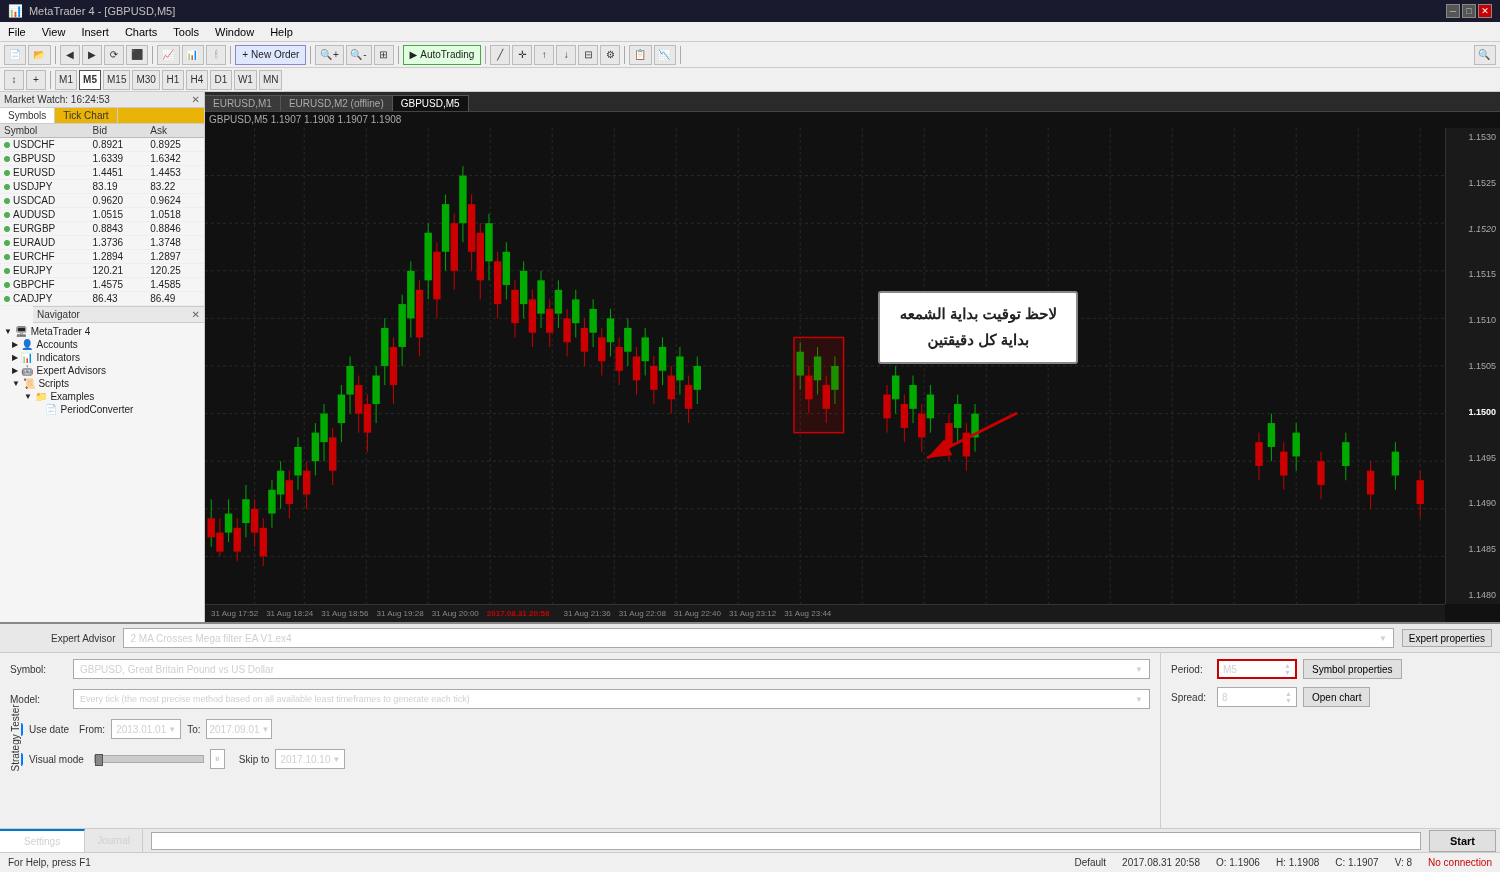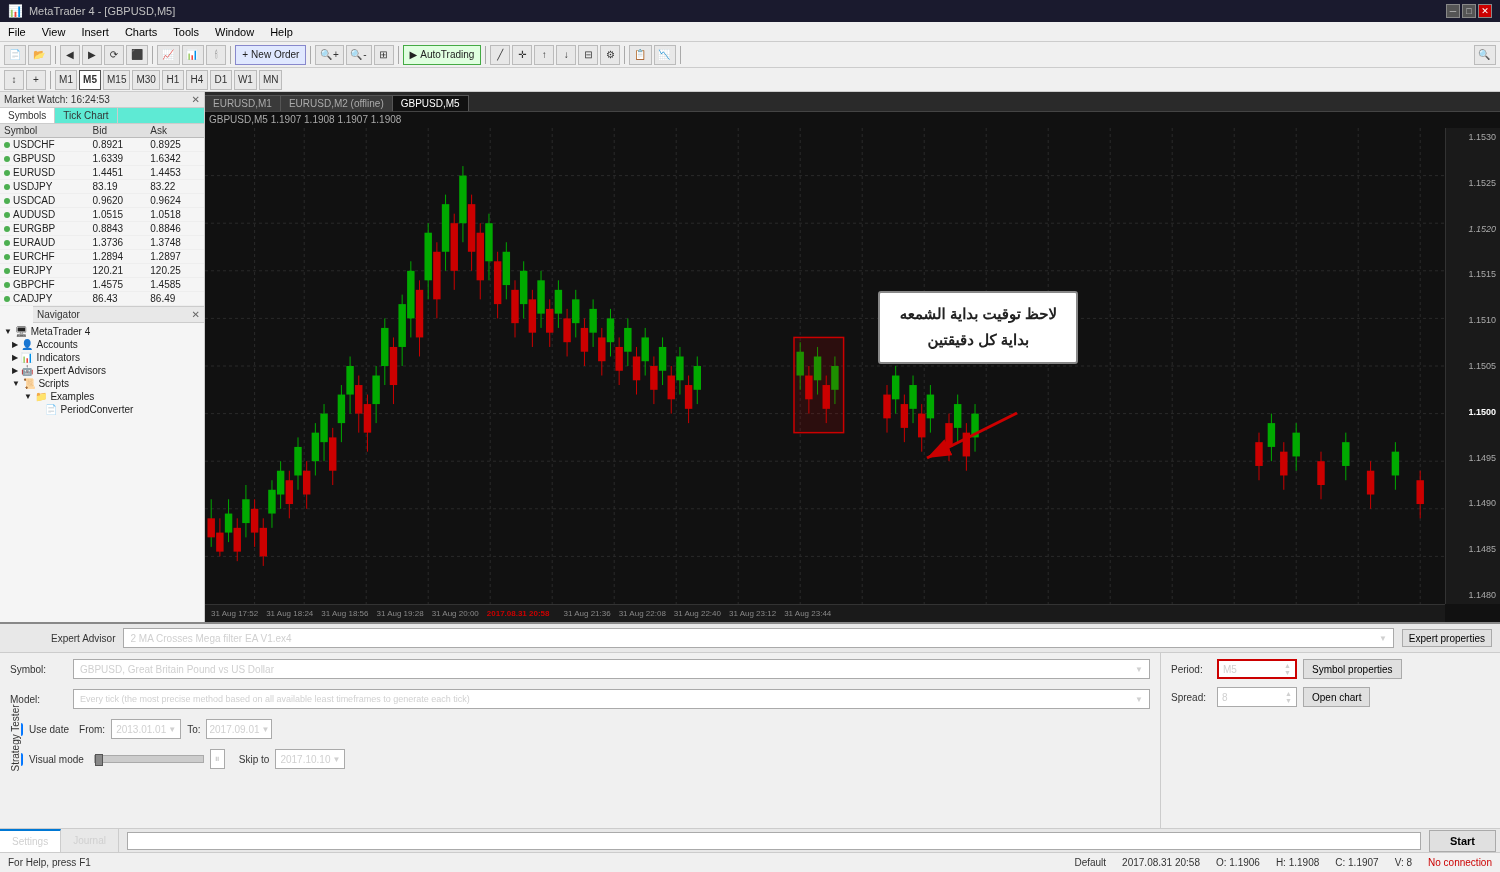--- a/index.html
+++ b/index.html
@@ -26,21 +26,21 @@
     
     
     #main-layout { display: flex; height: calc(872px - 22px - 20px - 26px - 24px - 20px - 22px); }
     
     
     #left-panel { width: 205px; background: #f5f5f5; border-right: 1px solid #ccc; display: flex; flex-direction: column; }
     
     
     #market-watch { flex: 0 0 auto; }
     #market-watch-header { background: #e8e8e8; border-bottom: 1px solid #ccc; padding: 2px 4px; font-size: 10px; color: #333; display: flex; justify-content: space-between; align-items: center; }
-    #market-watch-tabs { display: flex; background: #5eead4; border-bottom: 1px solid #ccc; }
+    #market-watch-tabs { display: flex; background: #eab308; border-bottom: 1px solid #ccc; }
     .mw-tab { padding: 2px 8px; font-size: 10px; cursor: pointer; border-right: 1px solid #ccc; color: #333; }
     .mw-tab.active { background: white; }
     #market-watch-table { width: 100%; border-collapse: collapse; font-size: 10px; }
     #market-watch-table th { background: #e0e0e0; border-bottom: 1px solid #bbb; padding: 1px 4px; text-align: left; color: #333; font-weight: normal; }
     #market-watch-table td { padding: 1px 4px; border-bottom: 1px solid #eee; color: #222; }
     .symbol-dot { width: 6px; height: 6px; border-radius: 50%; background: #4CAF50; display: inline-block; margin-right: 3px; }
     
     
     #navigator { flex: 1; }
     #navigator-header { background: #e8e8e8; border-bottom: 1px solid #ccc; border-top: 1px solid #ccc; padding: 2px 4px; font-size: 10px; color: #333; display: flex; justify-content: space-between; align-items: center; margin-left: 33px; }
@@ -742,21 +742,21 @@
           </div>
         </div>
         <button class="right-btn" style="background:#e0e0e0; border:1px solid #aaa; height:20px; padding:0 8px; font-size:10px; cursor:pointer;">Open chart</button>
       </div>
 
     </div>
   </div>
 
   <div style="display:flex; align-items:center; border-top:1px solid #ccc; background:#e8e8e8; height:24px;">
     <div style="display:flex; height:100%;">
-      <div style="padding:0 12px; font-size:10px; background:white; border-right:1px solid #ccc; border-top:2px solid #0078d4; display:flex; align-items:center; cursor:pointer;">Settings</div>
+      <div style="padding:0 24px; font-size:10px; background:white; border-right:1px solid #ccc; border-top:2px solid #0078d4; display:flex; align-items:center; cursor:pointer;">Settings</div>
       <div style="padding:0 12px; font-size:10px; background:#e8e8e8; border-right:1px solid #ccc; display:flex; align-items:center; cursor:pointer;">Journal</div>
     </div>
     <div style="flex:1; height:18px; margin:0 8px; background:white; border:1px solid #aaa;">
       <div style="height:100%; width:0%; background:#0078d4;"></div>
     </div>
     <button id="start-btn" style="background:#e0e0e0; border:1px solid #aaa; height:22px; padding:0 20px; font-size:11px; font-weight:bold; cursor:pointer; margin-right:4px;">Start</button>
   </div>
 </div>
 
 <div id="statusbar" style="background:#f0f0f0; height:20px; border-top:1px solid #ccc; display:flex; align-items:center; justify-content:space-between; padding:0 8px; font-size:10px; color:#333;">

